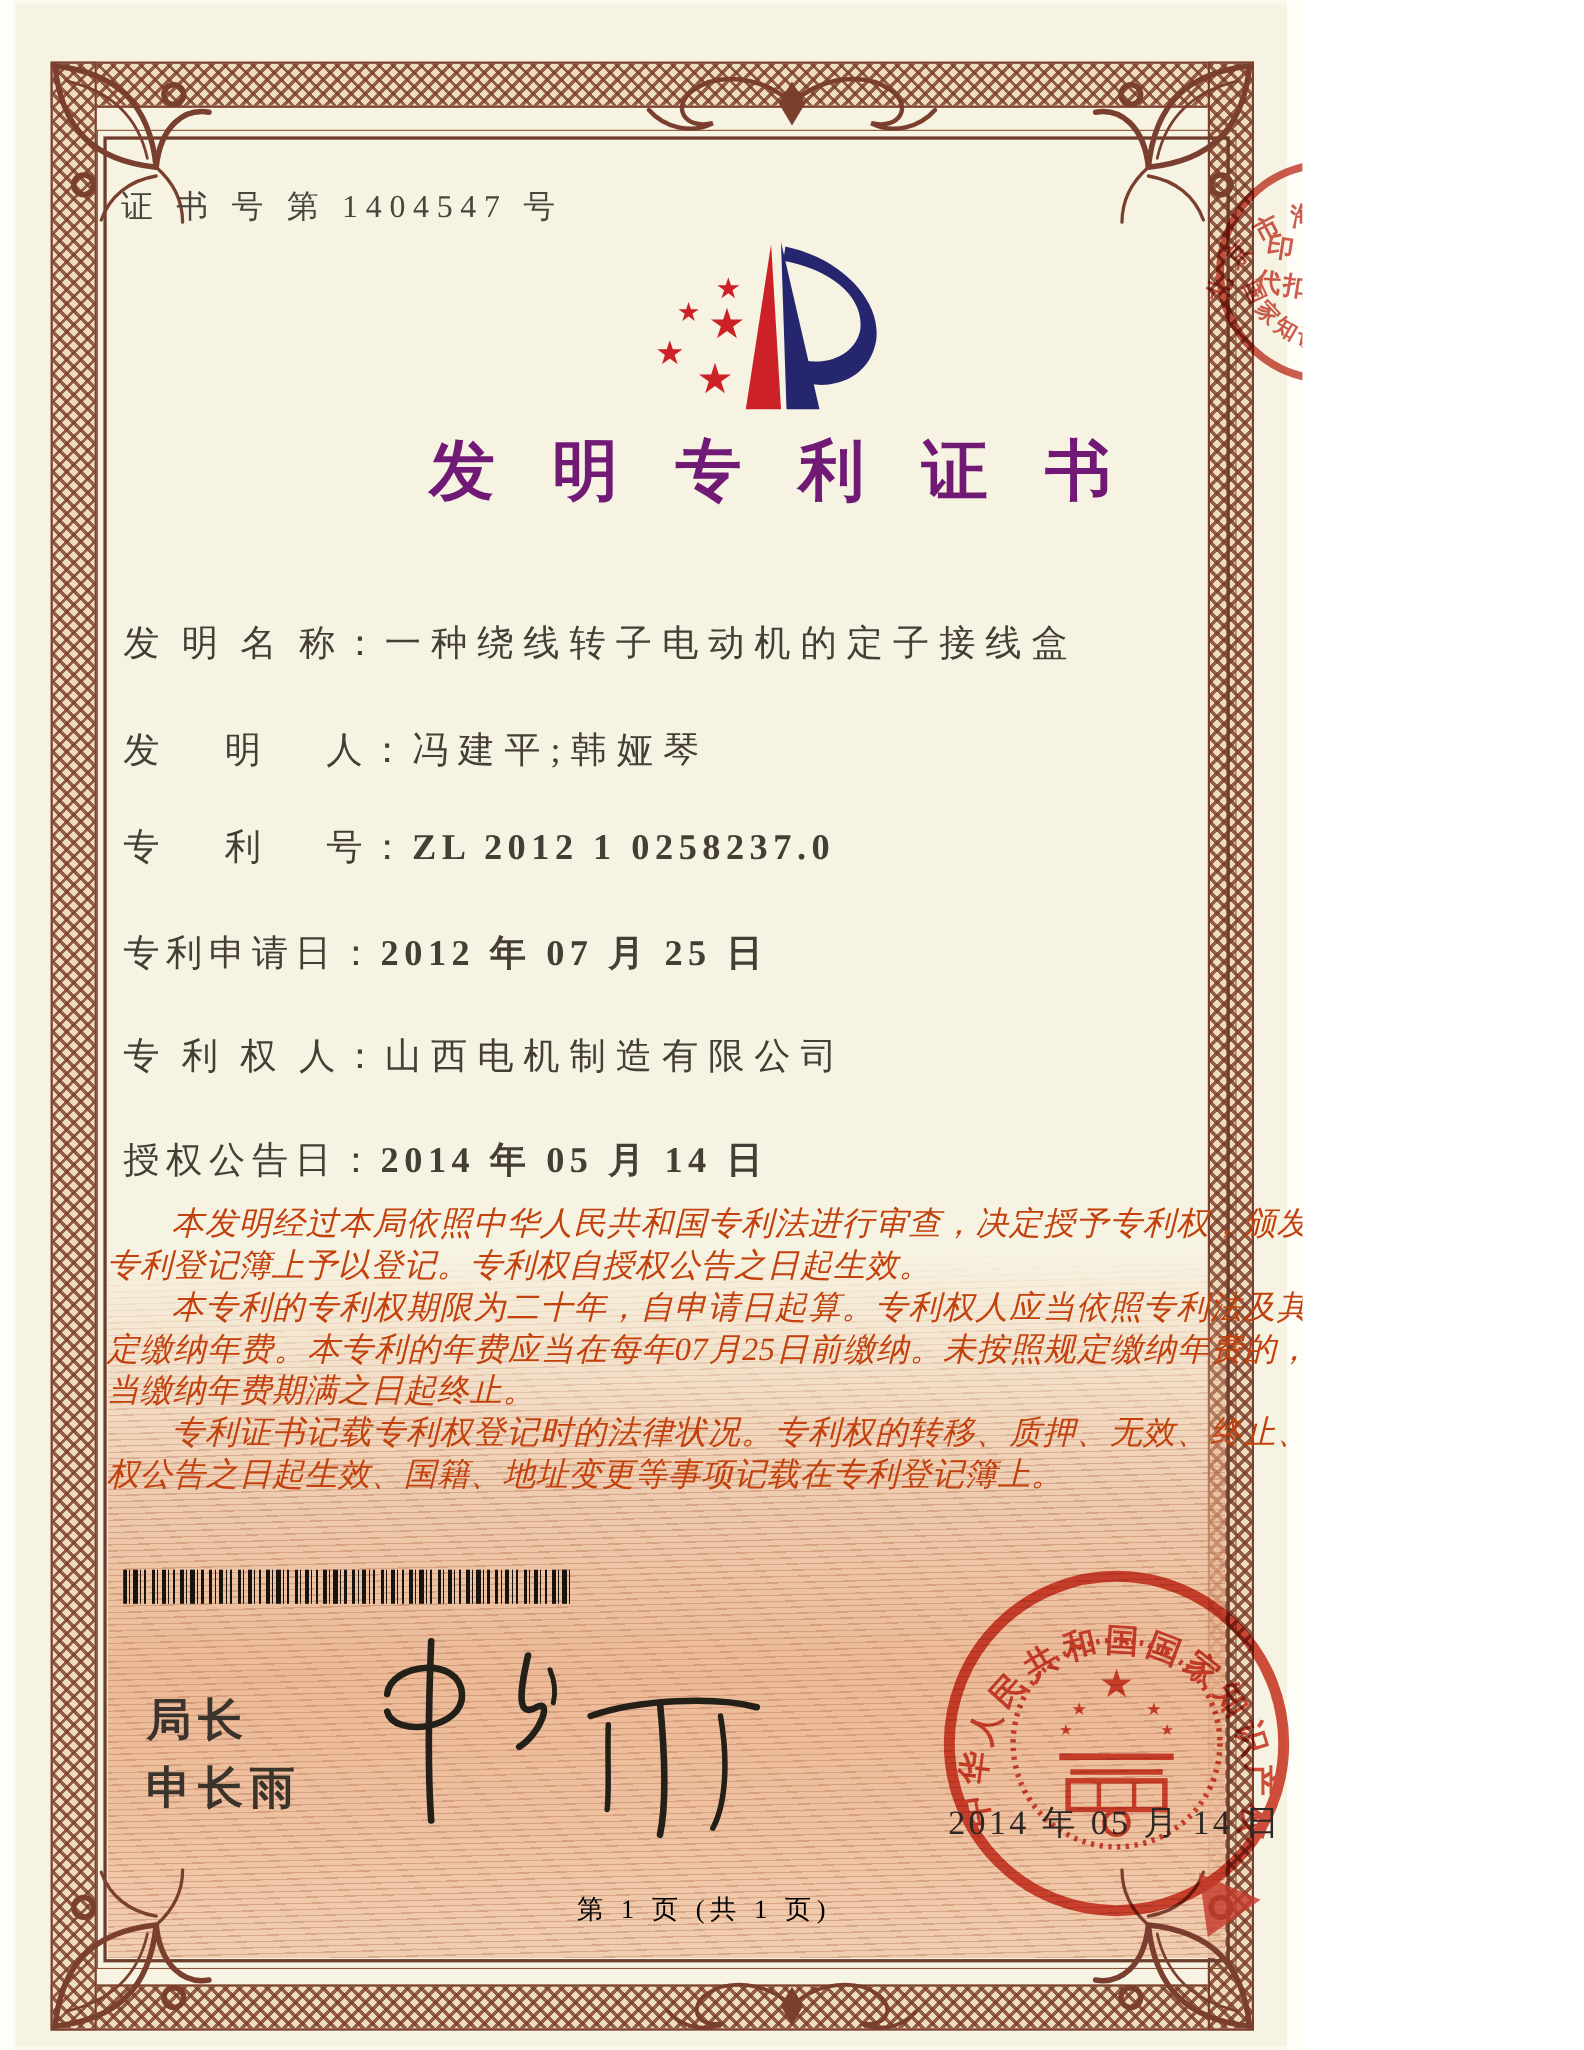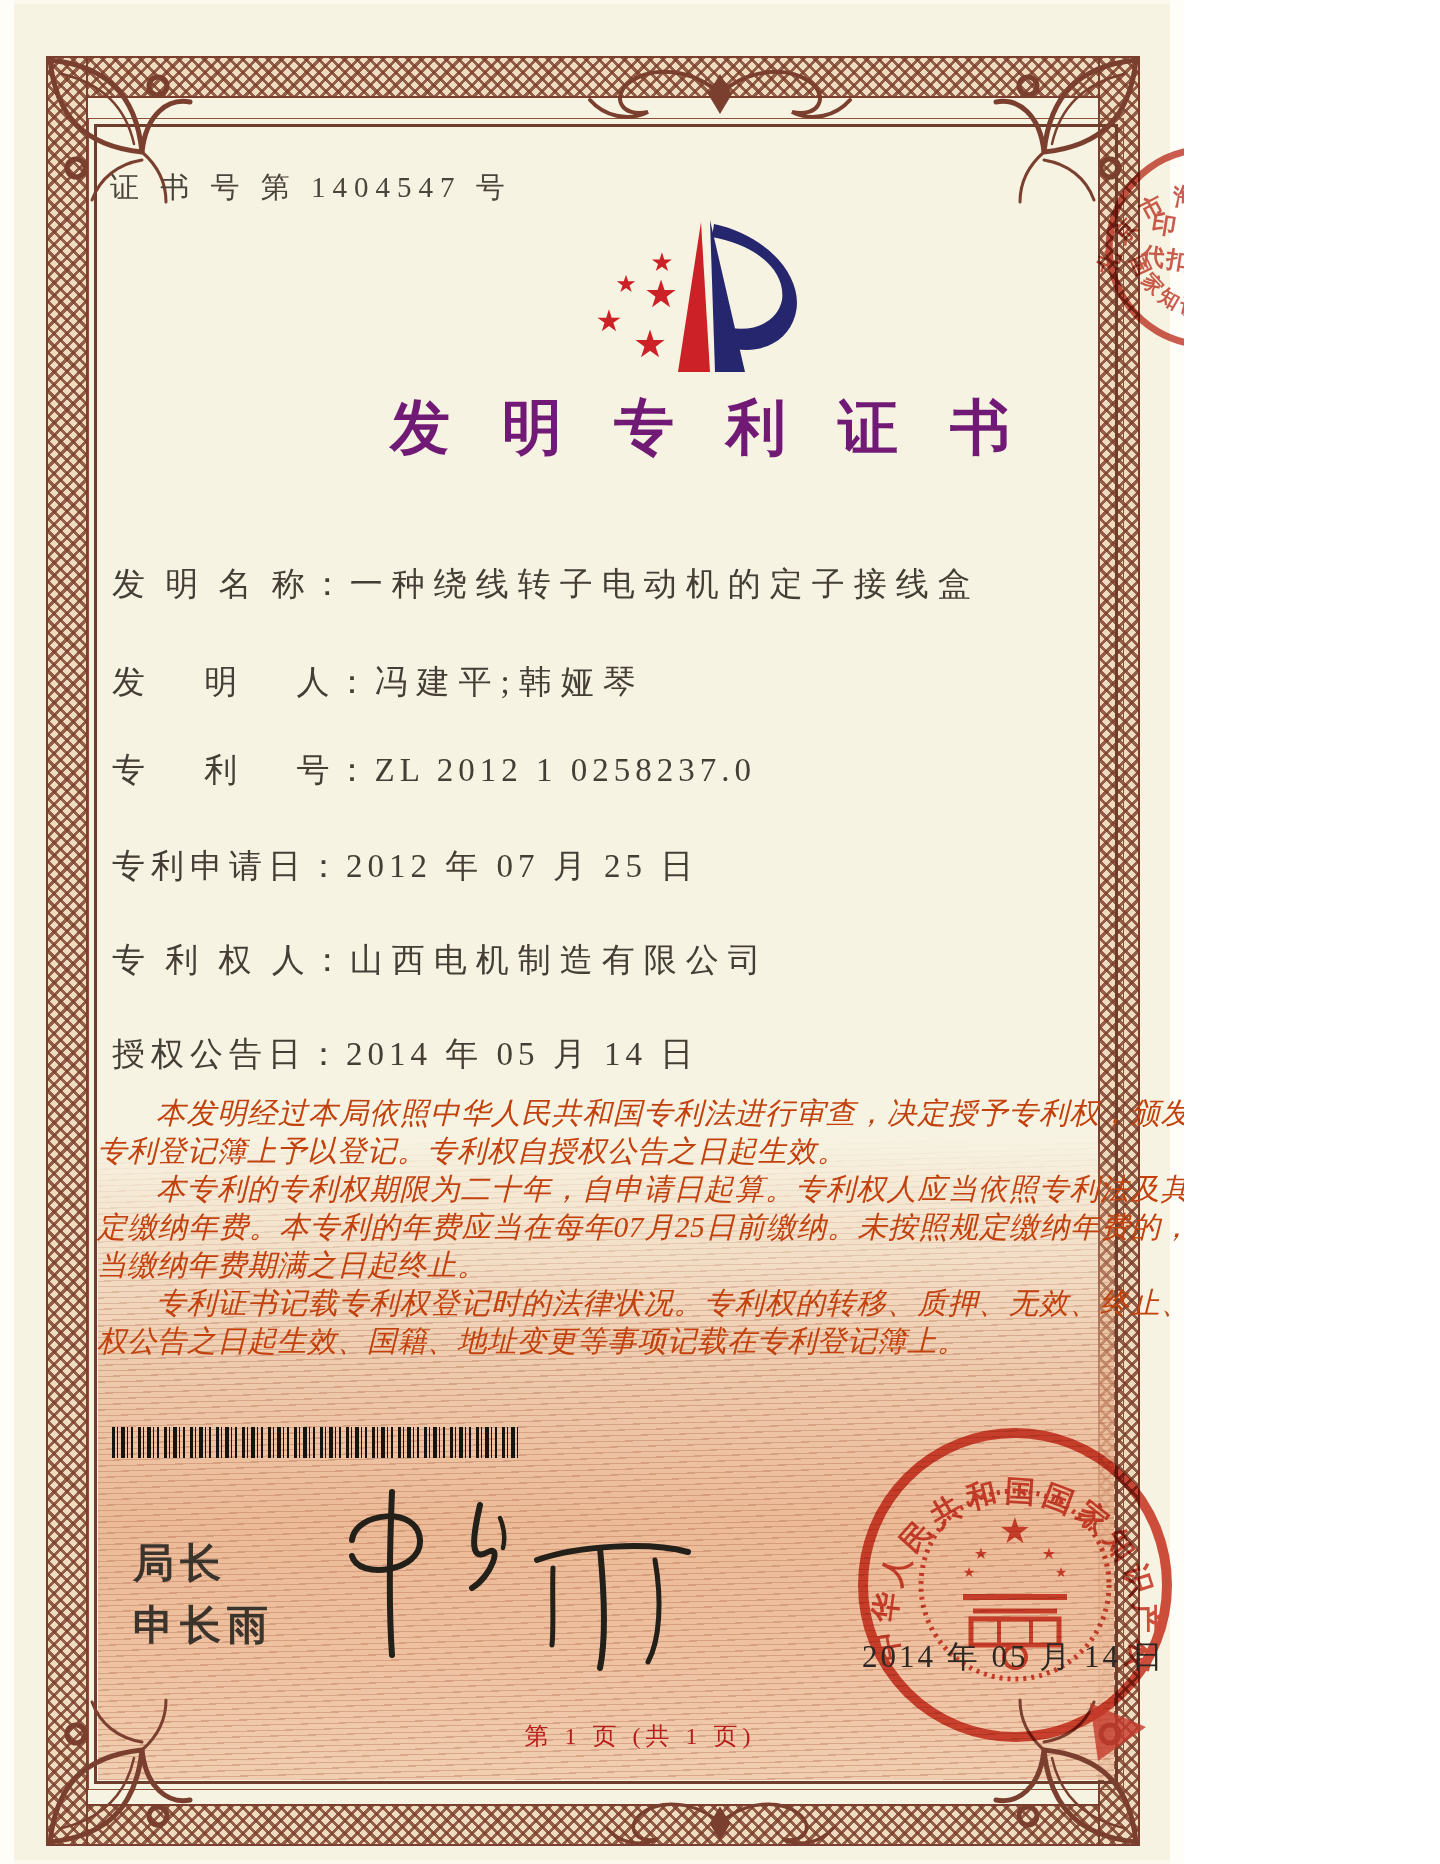--- a/index.html
+++ b/index.html
@@ -42,42 +42,42 @@
             mask-image:linear-gradient(180deg, rgba(0,0,0,0) 0%, #000 32%);}
 
   .abs{position:absolute;z-index:5;}
   .cert-no{left:110px;top:168px;font-size:29px;letter-spacing:7px;color:#4b443b;white-space:nowrap;}
   .title{left:94px;top:388px;width:1212px;text-align:center;font-size:60px;font-weight:600;
          letter-spacing:52px;text-indent:52px;color:#701a75;white-space:nowrap;}
 
   .field-row{position:absolute;left:112px;z-index:5;font-size:33px;color:#443e35;white-space:nowrap;}
   .fl{display:inline-block;min-width:212px;letter-spacing:6px;}
   .fv{letter-spacing:9px;}
-  .row-num .fv{letter-spacing:5px;}
+  .row-num .fv{letter-spacing:5px;font-weight:bold;}
   .r1{top:562px;} .r2{top:660px;} .r3{top:748px;} .r4{top:844px;} .r5{top:938px;} .r6{top:1032px;}
 
   .body-text{position:absolute;left:97px;top:1094px;width:1246px;z-index:5;
     font-size:29.5px;line-height:38px;color:#c2410c;text-align:justify;letter-spacing:.5px;font-style:italic;}
   .body-text p{margin:0;text-indent:2em;}
 
   .barcode{left:112px;top:1427px;width:408px;height:31px;z-index:6;
     background:repeating-linear-gradient(90deg,#17140f 0 3px,rgba(0,0,0,0) 3px 5px,#17140f 5px 6px,
       rgba(0,0,0,0) 6px 9px,#17140f 9px 13px,rgba(0,0,0,0) 13px 15px,#17140f 15px 16px,
       rgba(0,0,0,0) 16px 19px,#17140f 19px 21px,rgba(0,0,0,0) 21px 26px);}
 
   .signer{left:133px;z-index:6;font-family:"Liberation Sans","DejaVu Sans",sans-serif;
     font-weight:600;font-size:41px;color:#3a342c;letter-spacing:6px;text-align:center;}
   .signer-title{top:1536px;} .signer-name{top:1598px;}
 
   .sig{left:300px;top:1450px;width:420px;height:230px;z-index:6;}
   .seal{left:843px;top:1413px;width:345px;height:345px;z-index:6;mix-blend-mode:multiply;}
   .seal-tail{left:1082px;top:1697px;width:72px;height:70px;z-index:6;}
   .tax-stamp{left:1100px;top:140px;width:214px;height:214px;z-index:6;transform:rotate(9deg);mix-blend-mode:multiply;}
   .issue-date{left:862px;top:1636px;font-size:31px;color:#2c2722;letter-spacing:3px;z-index:7;white-space:nowrap;}
-  .footer{left:94px;top:1720px;width:1092px;text-align:center;font-size:24px;color:#b91c1c;
+  .footer{left:94px;top:1720px;width:1092px;text-align:center;font-size:24px;color:#000000;
           letter-spacing:5px;z-index:7;}
   .logo{left:562px;top:192px;width:250px;height:196px;z-index:5;}
 </style>
 </head>
 <body>
 
 <div class="page">
   <div class="paper"></div>
   <div class="scan-edge left"></div>
   <div class="scan-edge right"></div>

